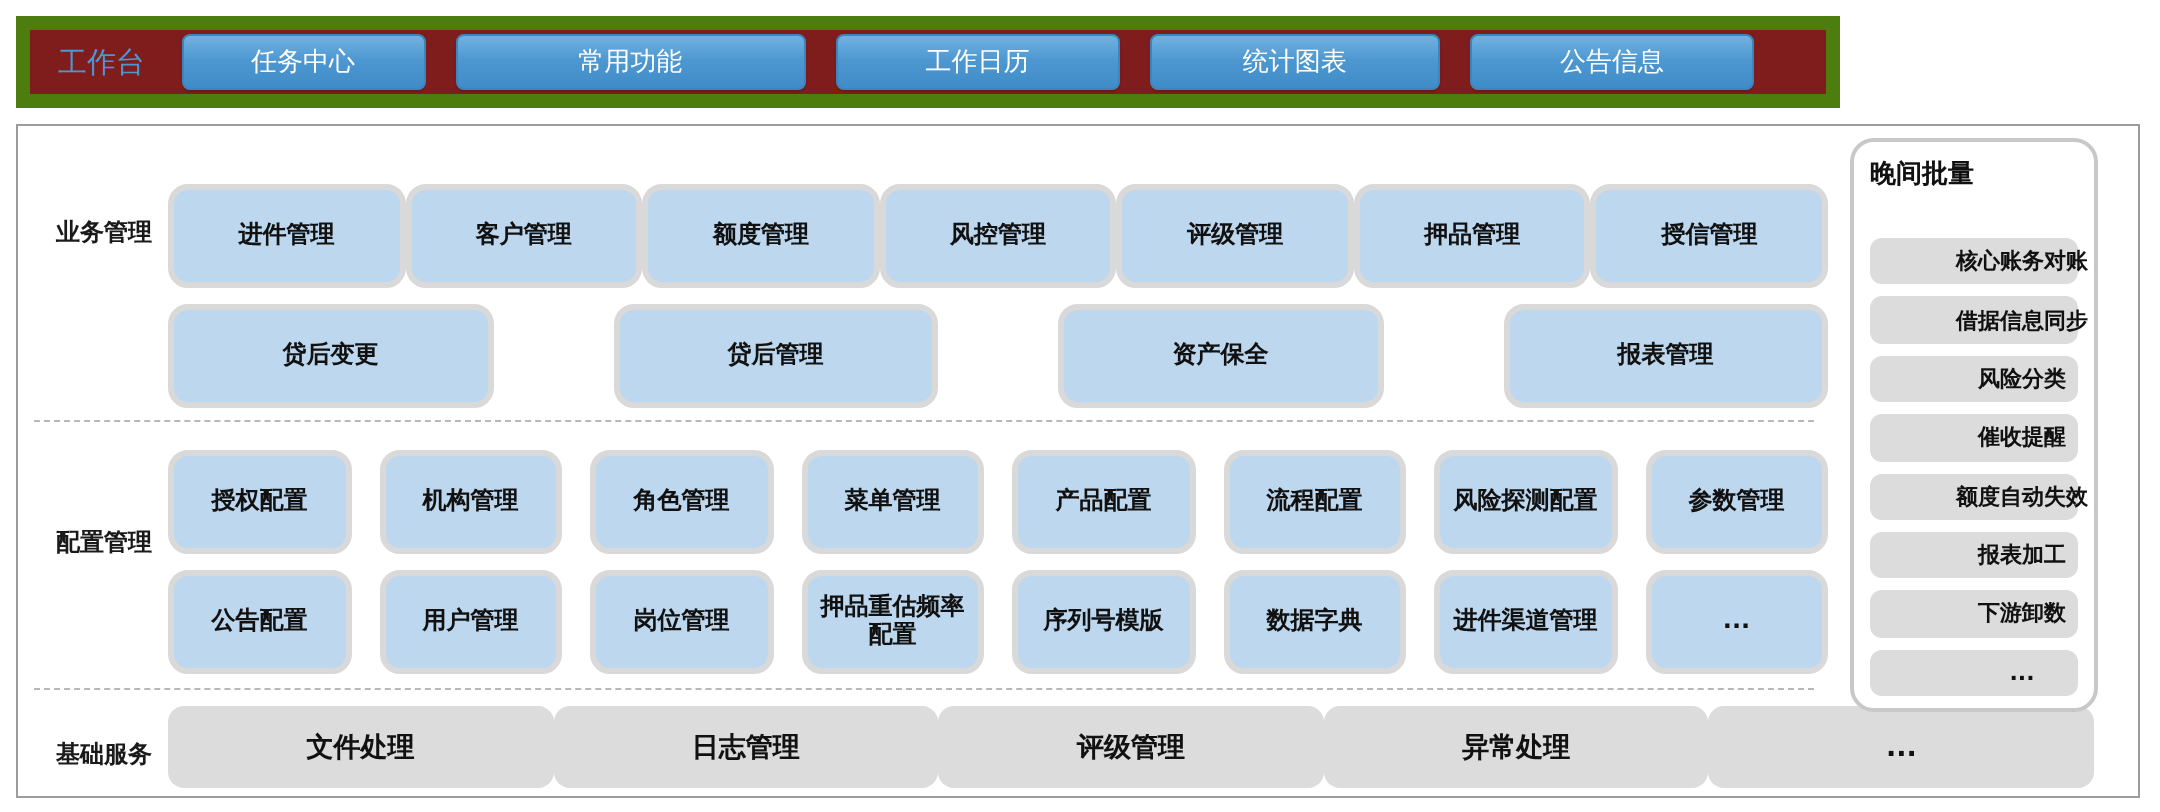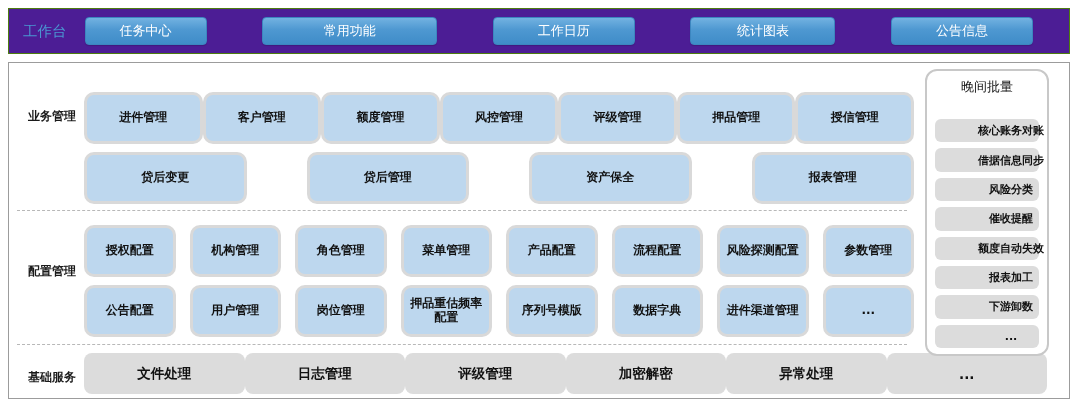--- a/index.html
+++ b/index.html
@@ -3,22 +3,22 @@
 <meta charset="utf-8">
 <style>
   html,body{margin:0;padding:0;}
   body{
     width:1080px;height:406px;position:relative;background:#ffffff;
     font-family:"DejaVu Sans","Liberation Sans",sans-serif;
     -webkit-font-smoothing:antialiased;
   }
   
   .topbar{
-    position:absolute;left:8px;top:8px;width:1062px;height:46px;
-    background:#4c1d95;border:1px solid #4d7c0f;box-sizing:border-box;
+    position:absolute;left:8px;top:8px;width:912px;height:46px;
+    background:#7f1d1d;border:7px solid #4d7c0f;box-sizing:border-box;
     display:flex;align-items:center;
   }
   .topbar-label{
     margin-left:14px;color:#4a97d2;font-size:14.5px;white-space:nowrap;
   }
   .topbar-buttons{
     flex:1;display:flex;justify-content:space-between;align-items:flex-start;
     padding:0 36px 0 18px;
   }
   .tbtn{
@@ -72,21 +72,21 @@
     font-weight:bold;font-size:13.5px;color:#111;cursor:pointer;
   }
   
   .sidebar{
     position:absolute;top:6px;right:20px;width:124px;height:287px;
     background:#ffffff;border:2.5px solid #c8c8c8;border-radius:12px;
     box-sizing:border-box;padding:7px 8px 6px 8px;
     display:flex;flex-direction:column;
   }
   .sidebar-title{
-    text-align:center;font-weight:normal;font-size:13px;color:#111;
+    font-weight:bold;font-size:13px;color:#111;
     margin-bottom:23px;white-space:nowrap;
   }
   .batch-item{
     height:26px;margin-bottom:6px;background:#dcdcdc;border-radius:6px;
     display:flex;align-items:center;justify-content:center;
     font-weight:bold;font-size:11px;color:#111;white-space:nowrap;cursor:pointer;padding-left:48px;
   }
   .batch-item:last-child{margin-bottom:0}
 </style>
 </head>
@@ -149,21 +149,20 @@
     <div class="bbox">进件渠道管理</div>
     <div class="bbox">...</div>
   </div>
 
   <div class="dashed dash2"></div>
 
   <div class="row-base">
     <div class="gbox">文件处理</div>
     <div class="gbox">日志管理</div>
     <div class="gbox">评级管理</div>
-    <div class="gbox">加密解密</div>
     <div class="gbox">异常处理</div>
     <div class="gbox">...</div>
   </div>
 
   <div class="sidebar">
     <div class="sidebar-title">晚间批量</div>
     <div class="batch-item">核心账务对账</div>
     <div class="batch-item">借据信息同步</div>
     <div class="batch-item">风险分类</div>
     <div class="batch-item">催收提醒</div>

